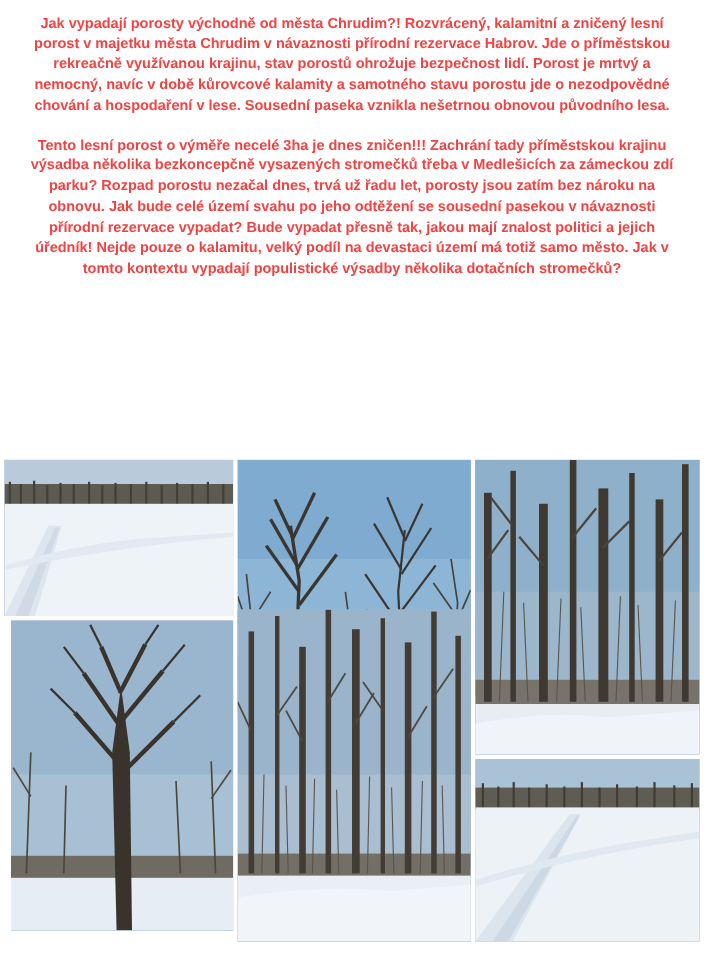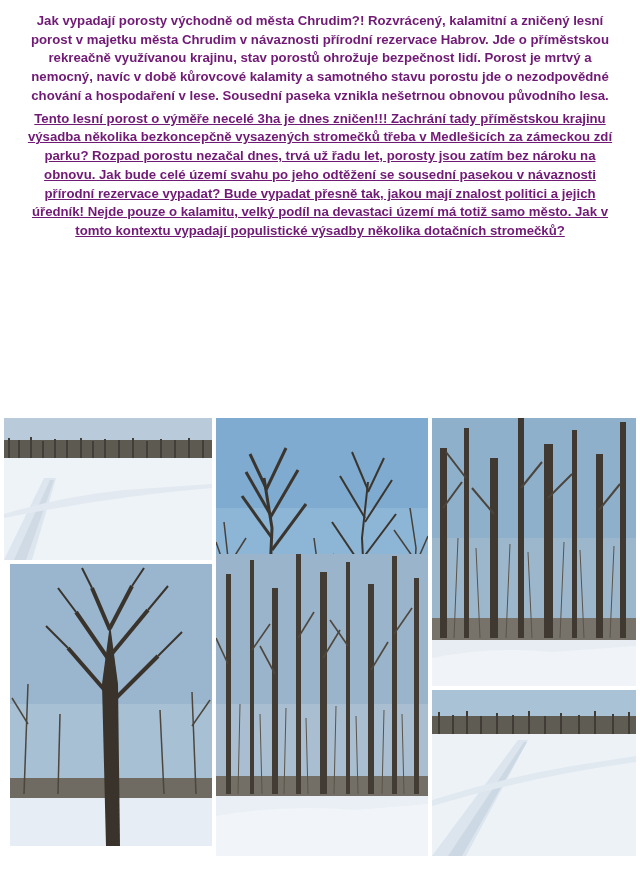--- a/index.html
+++ b/index.html
@@ -18,28 +18,27 @@
     width: 640px;
     height: 881px;
     background: #ffffff;
   }
   .text-block {
     padding: 12px 24px 0 24px;
     text-align: center;
     font-weight: bold;
     font-size: 13.2px;
     line-height: 1.42;
-    color: #701a75;
+    color: #ef4444;
   }
   .para {
     margin: 0;
   }
   .para + .para {
-    margin-top: 4px;
-    text-decoration: underline;
+    margin-top: 17px;
   }
   .photo-grid {
     position: absolute;
     left: 0;
     top: 398px;
     width: 640px;
     height: 483px;
   }
   .photo {
     position: absolute;

